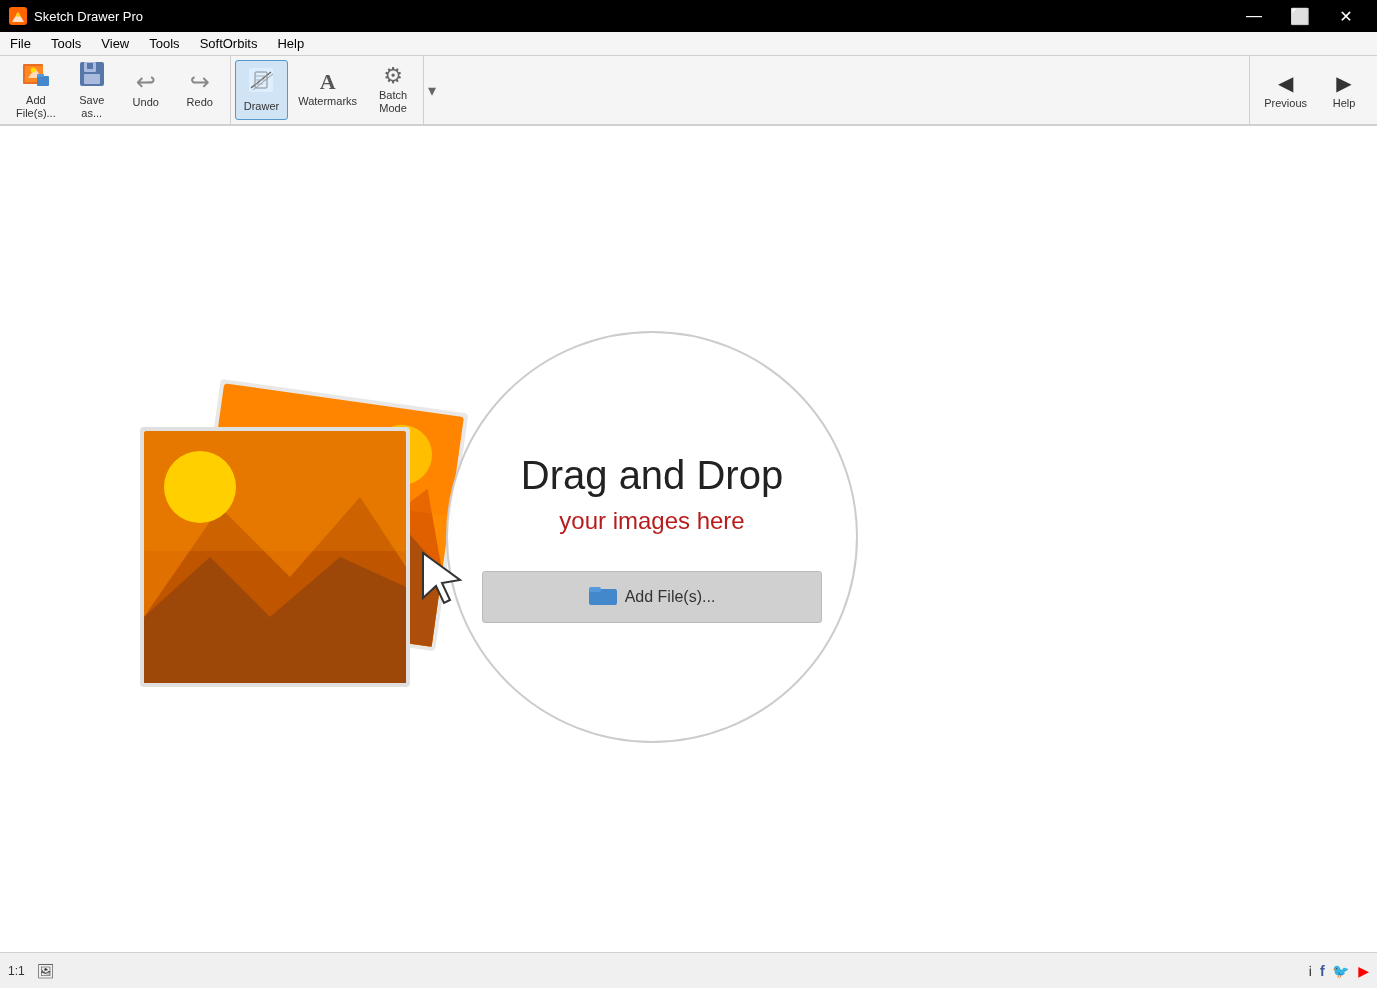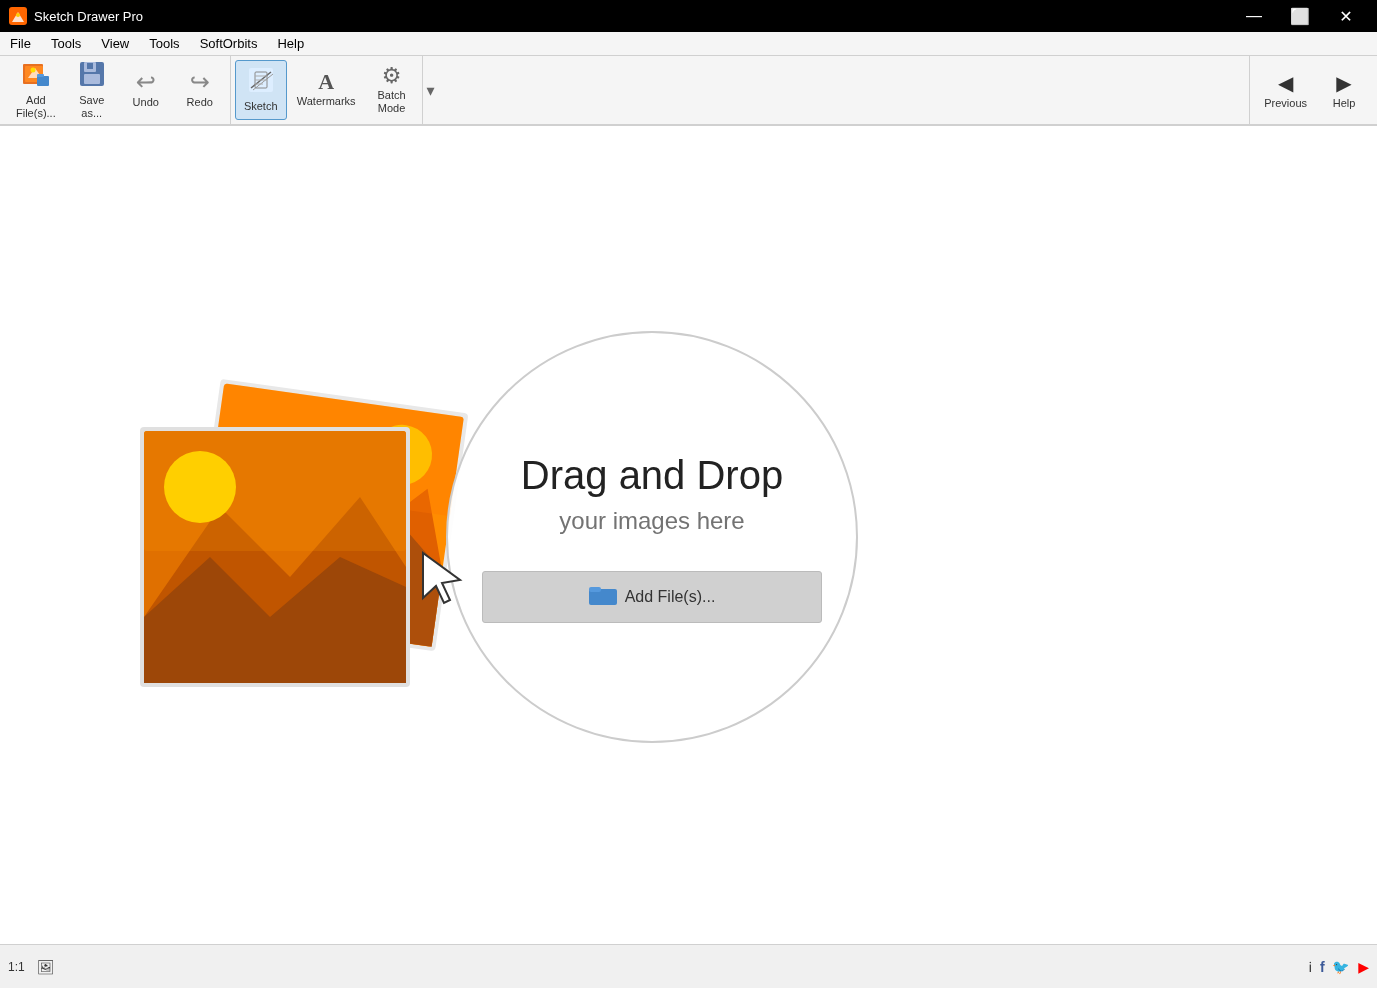--- a/index.html
+++ b/index.html
@@ -128,21 +128,21 @@
       justify-content: center;
       cursor: pointer;
       font-size: 16px;
       color: #333;
       gap: 6px;
     }
 
     
     .status-bar {
       width: 100%;
-      height: 44px;
+      height: 36px;
       background: #f0f0f0;
       border-top: 1px solid #d0d0d0;
       display: flex;
       align-items: center;
       padding: 0 8px;
       font-size: 12px;
       color: #333;
       position: absolute;
       bottom: 0;
       left: 0;
@@ -225,21 +225,21 @@
         <svg width="28" height="28" viewBox="0 0 28 28">
           <rect x="2" y="2" width="24" height="24" rx="2" fill="#ddeeff"></rect>
           <line x1="4" y1="22" x2="24" y2="6" stroke="#666" stroke-width="1.5"></line>
           <line x1="6" y1="24" x2="26" y2="8" stroke="#999" stroke-width="1"></line>
           <rect x="8" y="6" width="12" height="16" rx="1" fill="none" stroke="#888" stroke-width="1"></rect>
           <line x1="8" y1="10" x2="20" y2="10" stroke="#aaa" stroke-width="1"></line>
           <line x1="8" y1="14" x2="20" y2="14" stroke="#aaa" stroke-width="1"></line>
           <line x1="8" y1="18" x2="16" y2="18" stroke="#aaa" stroke-width="1"></line>
         </svg>
       </span>
-      <span class="btn-label">Sketch</span>
+      <span class="btn-label">Drawer</span>
     </div>
 
     <div class="toolbar-btn">
       <span class="btn-icon" style="font-size:22px;font-weight:bold;color:#555;font-family:serif;">A</span>
       <span class="btn-label">Watermarks</span>
     </div>
 
     <div class="toolbar-btn">
       <span class="btn-icon" style="font-size:22px;color:#666;">⚙</span>
       <span class="btn-label">Batch<br>Mode</span>
@@ -296,21 +296,21 @@
       <polygon points="5,5 5,50 18,38 26,55 32,52 24,35 42,32" fill="white" stroke="#333" stroke-width="2"></polygon>
     </svg>
   </div>
 
   <div style="position:absolute; left:442px; top:50%; transform:translateY(-50%); z-index:10;">
     <svg width="420" height="420" viewBox="0 0 420 420">
       <circle cx="210" cy="210" r="205" fill="rgba(255,255,255,0.9)" stroke="#ccc" stroke-width="2"></circle>
     </svg>
     <div style="position:absolute; top:0; left:0; width:420px; height:420px; display:flex; flex-direction:column; align-items:center; justify-content:center; padding:30px;">
       <div style="font-size:40px; font-family:'Segoe UI',sans-serif; font-weight:300; color:#222; text-align:center; line-height:1.2; margin-bottom:8px;">Drag and Drop</div>
-      <div style="font-size:24px; color:#737373; text-align:center; margin-bottom:36px;">your images here</div>
+      <div style="font-size:24px; color:#b91c1c; text-align:center; margin-bottom:36px;">your images here</div>
       <div class="add-files-btn">
         <span>
           <svg width="30" height="24" viewBox="0 0 30 24">
             <rect x="0" y="6" width="28" height="16" rx="2" fill="#4488cc"></rect>
             <rect x="0" y="4" width="12" height="5" rx="2" fill="#5599dd"></rect>
           </svg>
         </span>
         <span style="font-size:16px;">Add File(s)...</span>
       </div>
     </div>

